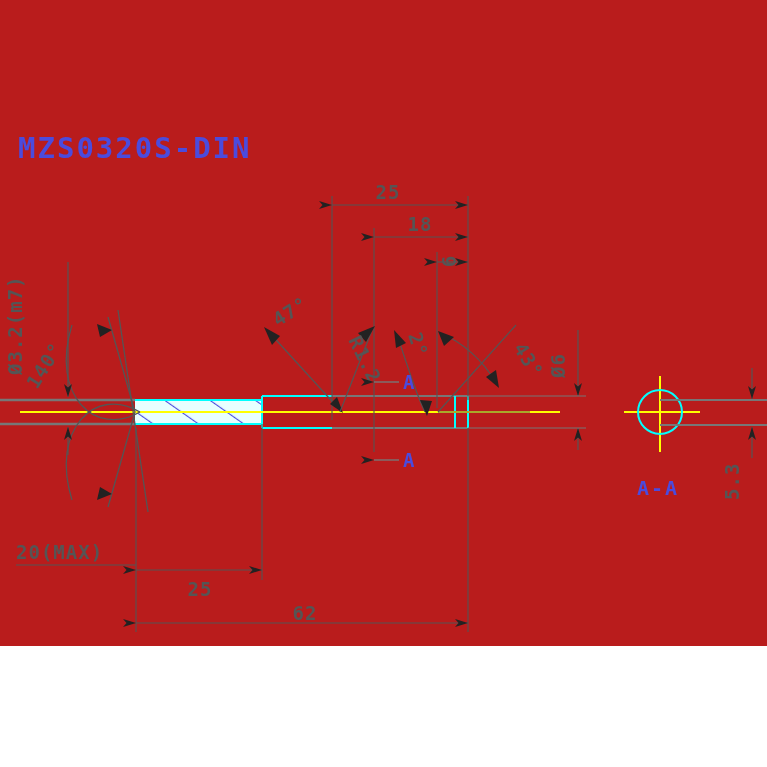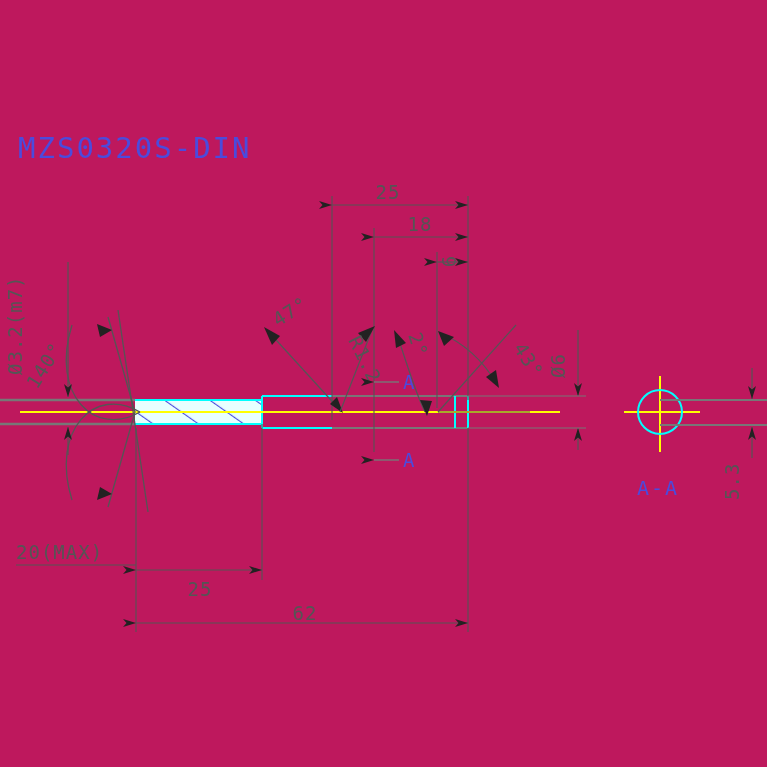--- a/index.html
+++ b/index.html
@@ -4,24 +4,25 @@
 <title>MZS0320S-DIN Technical Drawing</title>
 <style>
   html, body {
     margin: 0;
     padding: 0;
     background: #ffffff;
   }
   #canvas-wrap {
     position: relative;
     width: 767px;
-    height: 767px;
-    background: #be185d;
+    height: 646px;
+    background: #b91c1c;
     overflow: hidden;
     font-family: "DejaVu Sans Mono", monospace;
+    font-weight: bold;
   }
   svg#drawing {
     position: absolute;
     left: 0;
     top: 0;
     width: 767px;
     height: 767px;
     display: block;
   }
   .dim-text {

